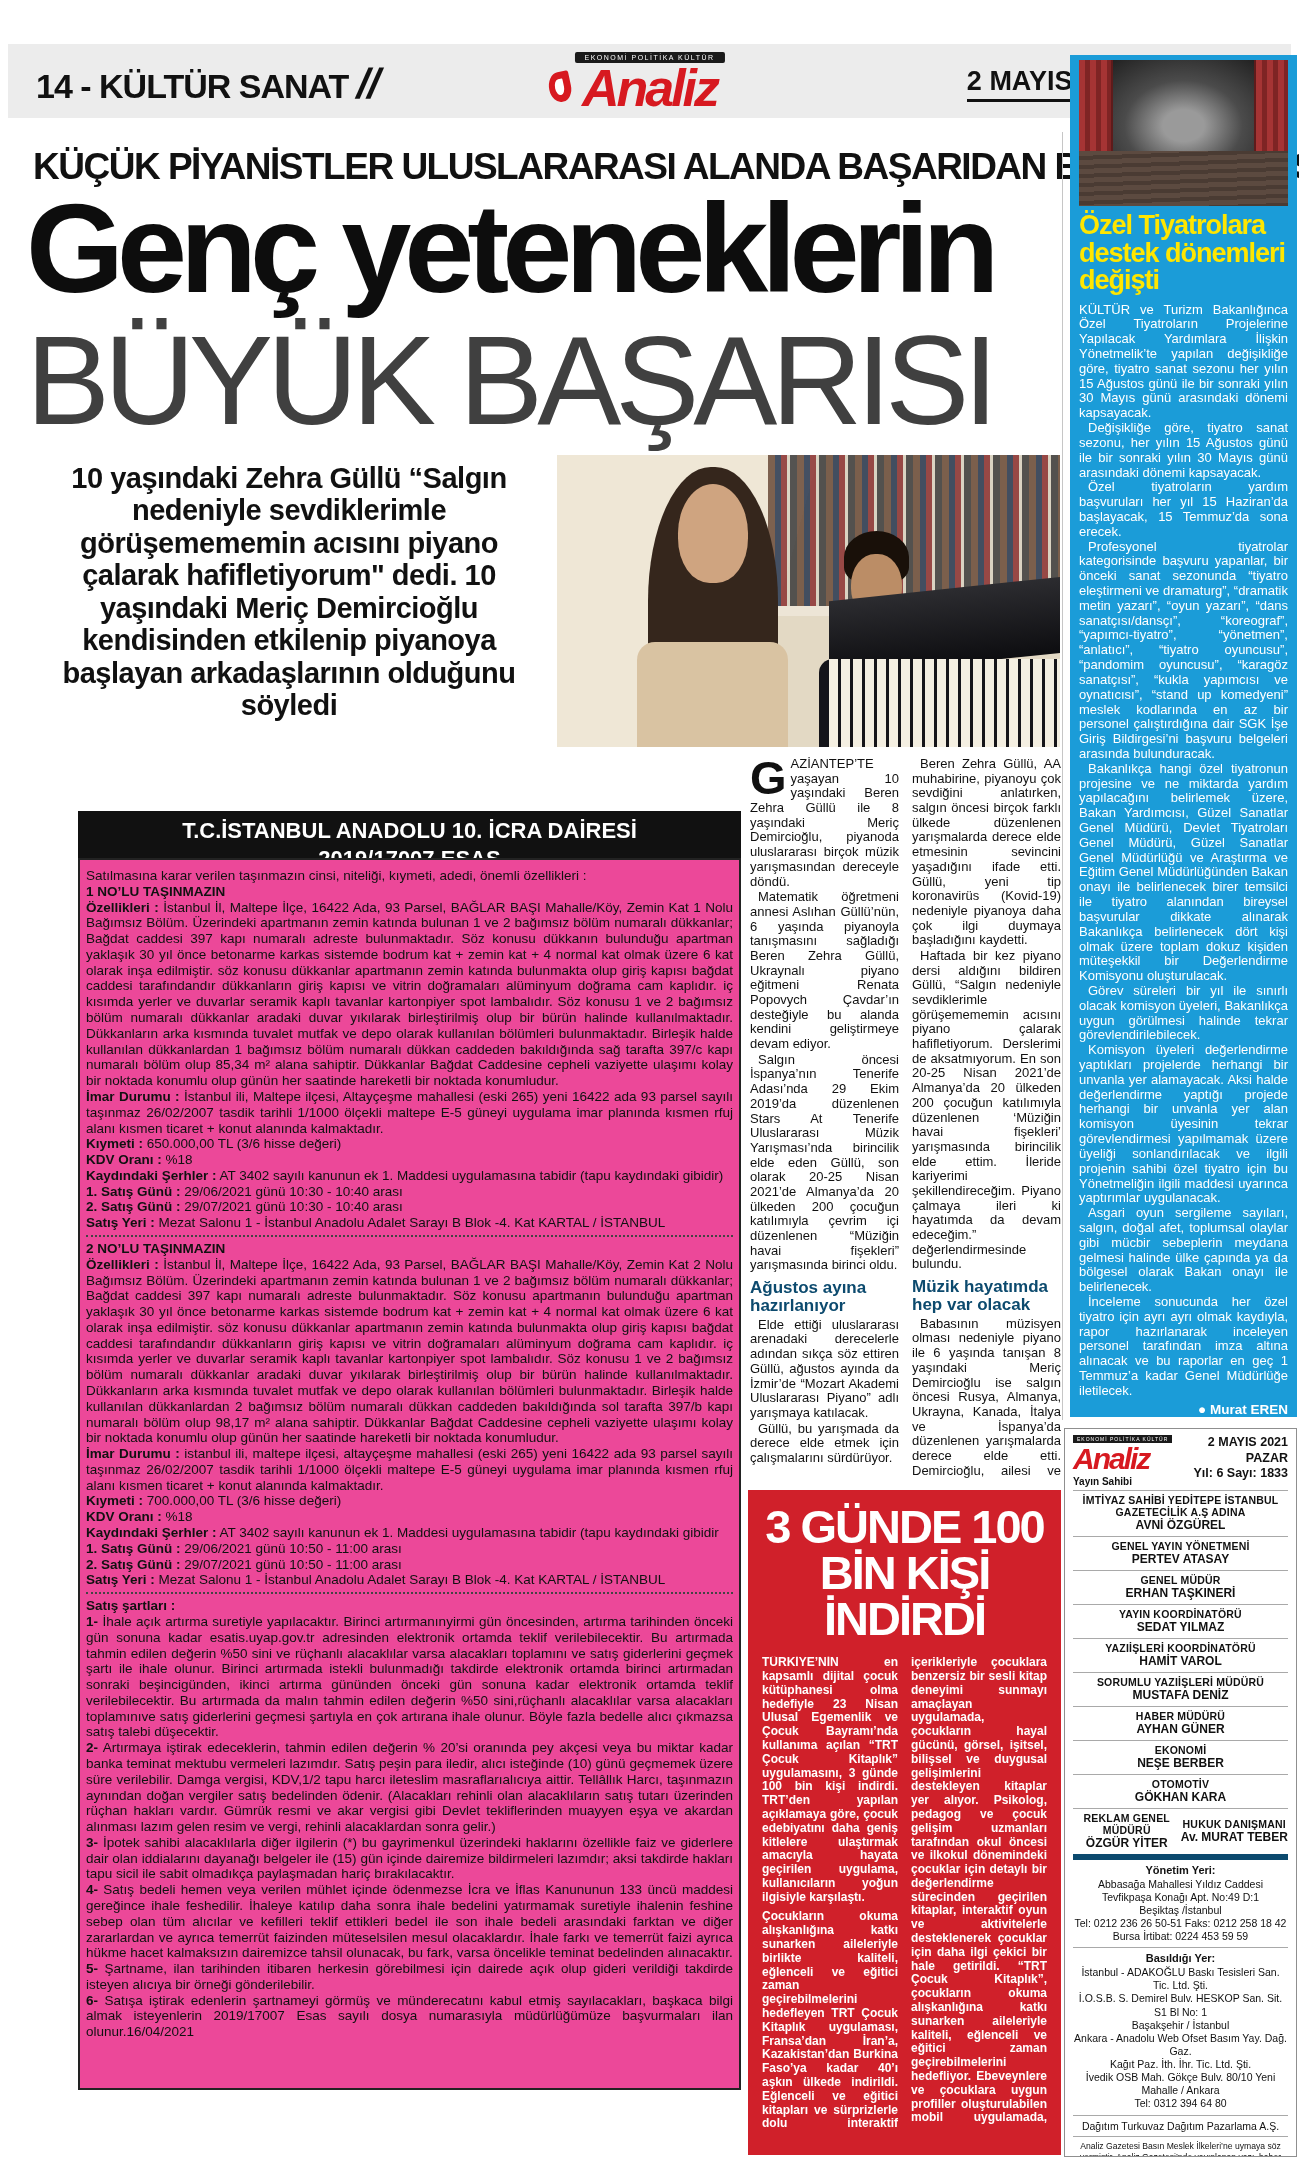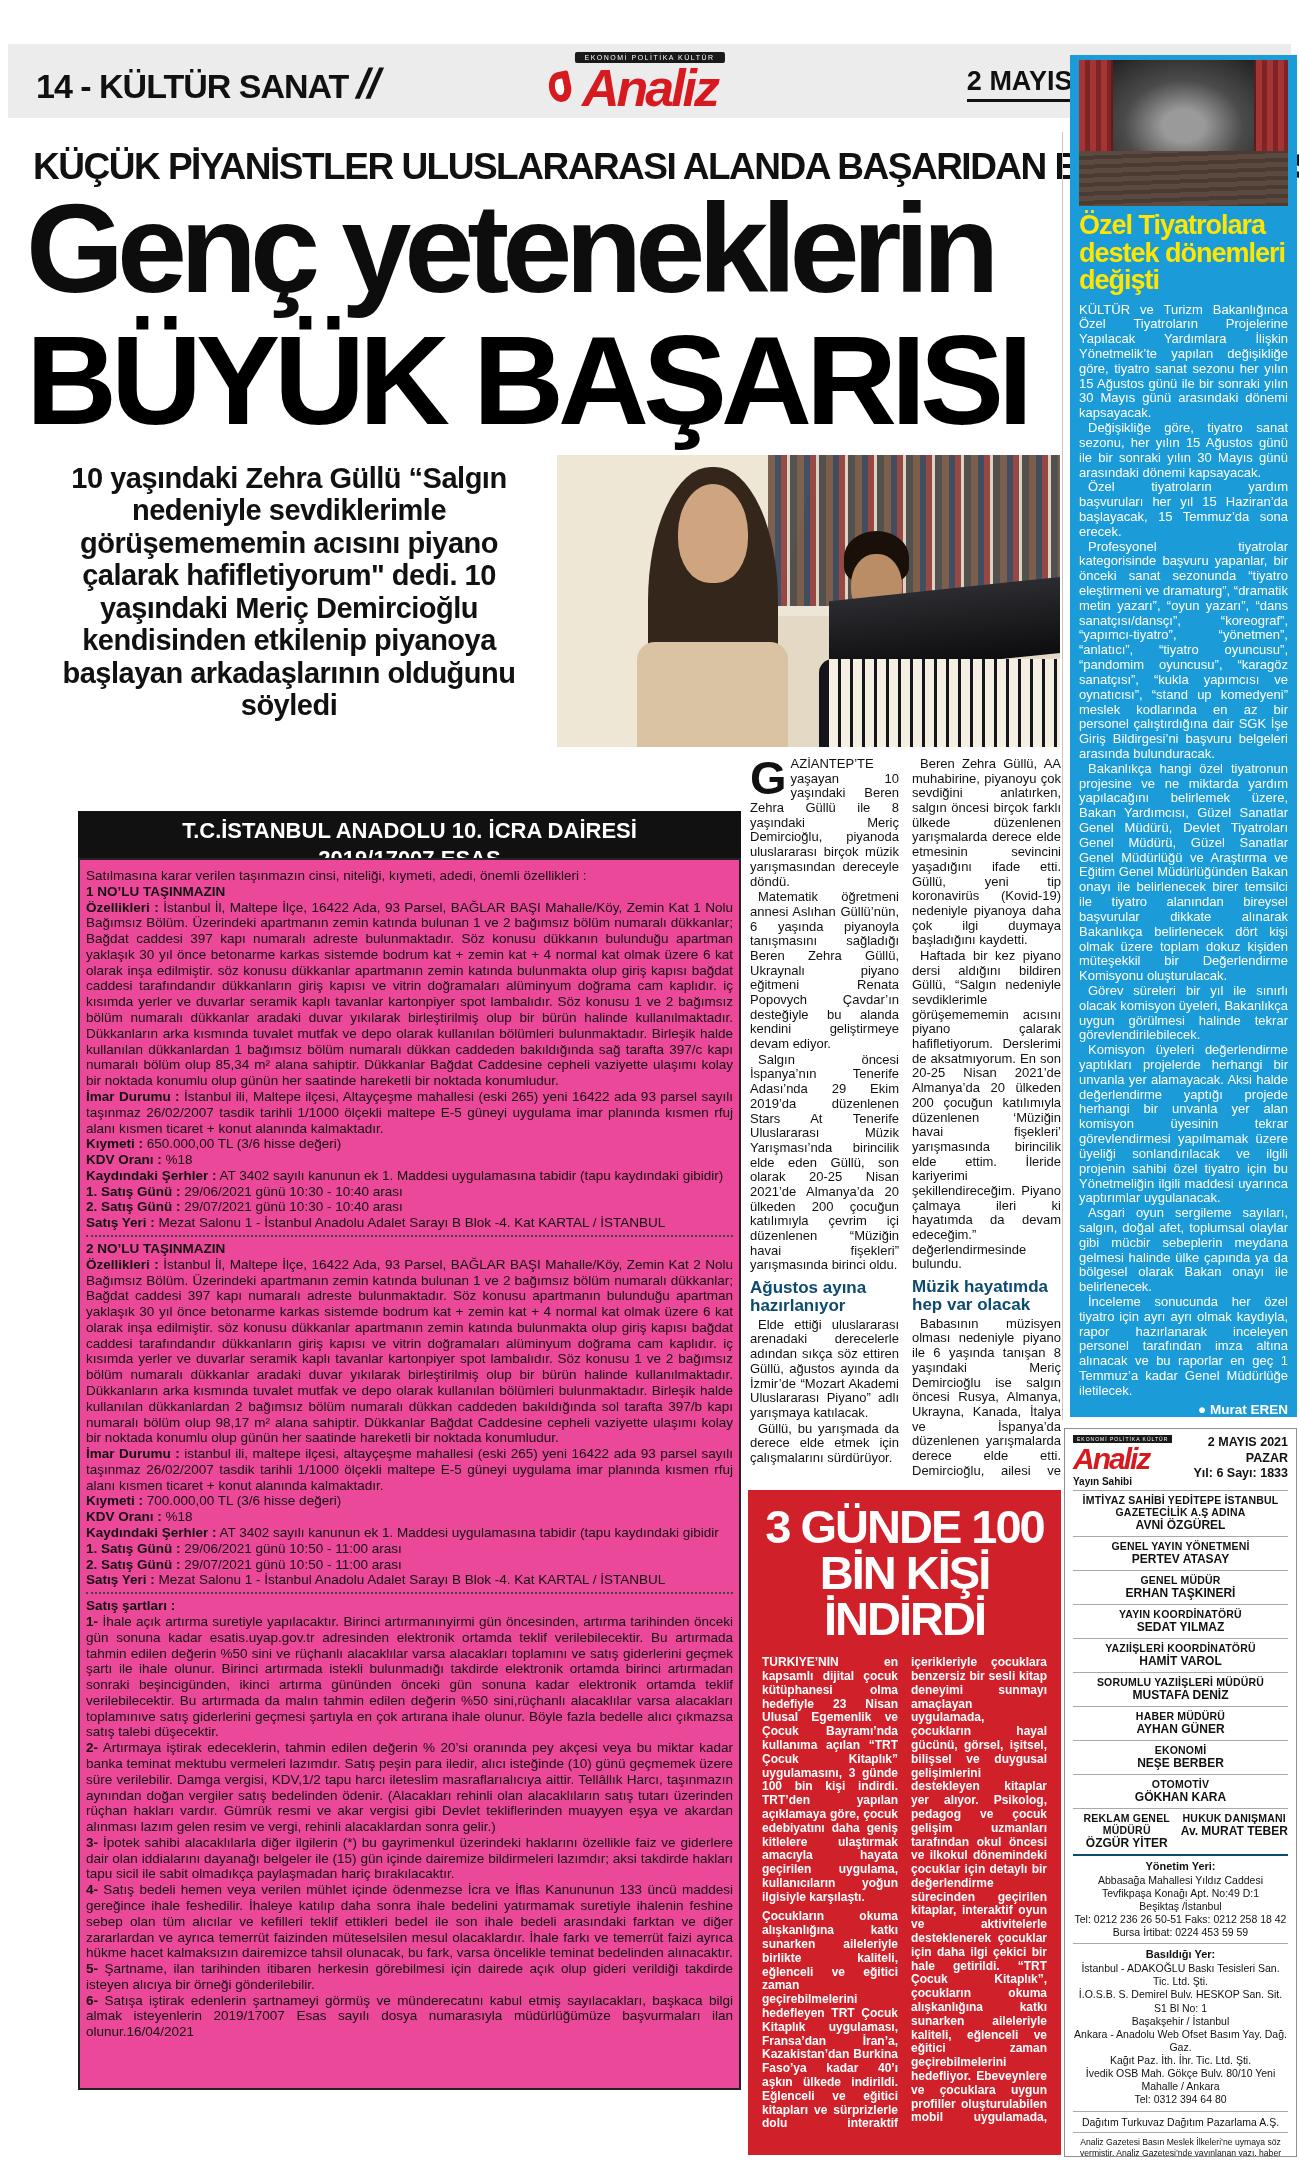--- a/index.html
+++ b/index.html
@@ -17,22 +17,22 @@
   .logo-text{font-size:52px;font-weight:800;font-style:italic;color:#d71920;letter-spacing:-3px;line-height:0.95;position:relative;}
   .flame{position:absolute;left:-26px;top:8px;width:22px;height:30px;background:#d71920;
          border-radius:60% 10% 55% 55%;transform:rotate(-12deg);}
   .flame:after{content:"";position:absolute;left:6px;top:7px;width:9px;height:16px;background:#fff;border-radius:60% 10% 55% 55%;}
   .date-right{position:absolute;right:30px;top:22px;font-size:27px;font-weight:800;border-bottom:3px solid #111;padding-bottom:2px;}
 
   
   .kicker{position:absolute;left:33px;top:146px;width:1030px;font-size:37px;font-weight:800;letter-spacing:-1.5px;white-space:nowrap;}
   .headline1{position:absolute;left:26px;top:186px;width:1040px;font-size:126px;font-weight:800;
              letter-spacing:-7px;line-height:1;color:#0d0d0d;white-space:nowrap;}
-  .headline2{position:absolute;left:26px;top:318px;width:1040px;font-size:126px;font-weight:700;
-             letter-spacing:-6px;line-height:1;color:#000000;white-space:nowrap;}
+  .headline2{position:absolute;left:26px;top:318px;width:1040px;font-size:126px;font-weight:400;
+             letter-spacing:-6px;line-height:1;color:#404040;white-space:nowrap;}
   .deck{position:absolute;left:30px;top:462px;width:518px;height:356px;overflow:hidden;
         font-size:29px;line-height:1.12;font-weight:800;text-align:center;letter-spacing:-0.5px;}
 
   
   .photo{position:absolute;left:557px;top:455px;width:503px;height:292px;overflow:hidden;
          background:linear-gradient(105deg,#efe7d6 0 45%,#e3d9c4 45% 100%);}
   .shelf{position:absolute;right:0;top:0;width:58%;height:55%;
          background:repeating-linear-gradient(90deg,#6a4a38 0 7px,#27364f 7px 13px,#8a2f2f 13px 19px,#d9d2c2 19px 22px,#3a3a3a 22px 29px);
          border-bottom:10px solid #efe8da;opacity:.85;}
   .girl-hair{position:absolute;left:18%;top:4%;width:26%;height:96%;background:#35261c;border-radius:48% 48% 8% 8%;}
@@ -91,21 +91,21 @@
   .masthead{position:absolute;left:1064px;top:1428px;width:233px;height:729px;border:1px solid #8f8f8f;
             background:#fff;padding:4px 8px 2px;font-size:11px;overflow:hidden;}
   .mast-top{display:flex;justify-content:space-between;align-items:flex-start;border-bottom:1px solid #a9a9a9;padding:2px 0 3px;}
   .mast-logo{font-size:30px;font-weight:800;font-style:italic;color:#d71920;letter-spacing:-2px;line-height:1;}
   .mast-logo-top{display:block;background:#1a1a1a;color:#fff;font-size:5px;letter-spacing:1px;padding:1px 4px;width:max-content;margin-bottom:1px;}
   .mast-owner-label{font-size:10px;font-weight:700;margin-top:2px;}
   .mast-date{text-align:right;font-weight:800;font-size:12.5px;line-height:1.25;}
   .mast-list .mast-row{border-bottom:1px solid #a9a9a9;text-align:center;padding:3px 0 4px;}
   .mast-role{font-size:10.5px;font-weight:600;letter-spacing:0.2px;}
   .mast-name{font-size:12px;font-weight:800;}
-  .mast-2col{display:flex;border-bottom:2px solid #0c4a6e;}
+  .mast-2col{display:flex;border-bottom:6px solid #0c4a6e;align-items:center;}
   .mast-2col .cell{flex:1;text-align:center;padding:3px 0 4px;}
   .mast-block{border-bottom:1px solid #a9a9a9;text-align:center;padding:4px 0;font-size:10.5px;line-height:1.25;}
   .mast-block b{font-size:11px;}
   .mast-dist{text-align:center;padding:4px 0;border-bottom:1px solid #a9a9a9;font-size:10.5px;}
   .mast-disclaimer{font-size:8.6px;line-height:1.3;text-align:center;padding:4px 2px;border-bottom:1px solid #a9a9a9;}
 
   
   .footer-bar{position:absolute;left:78px;top:2098px;width:663px;height:40px;background:#111;color:#fff;
               display:flex;justify-content:space-between;align-items:center;padding:0 14px;font-size:21px;font-weight:800;}
 </style>

